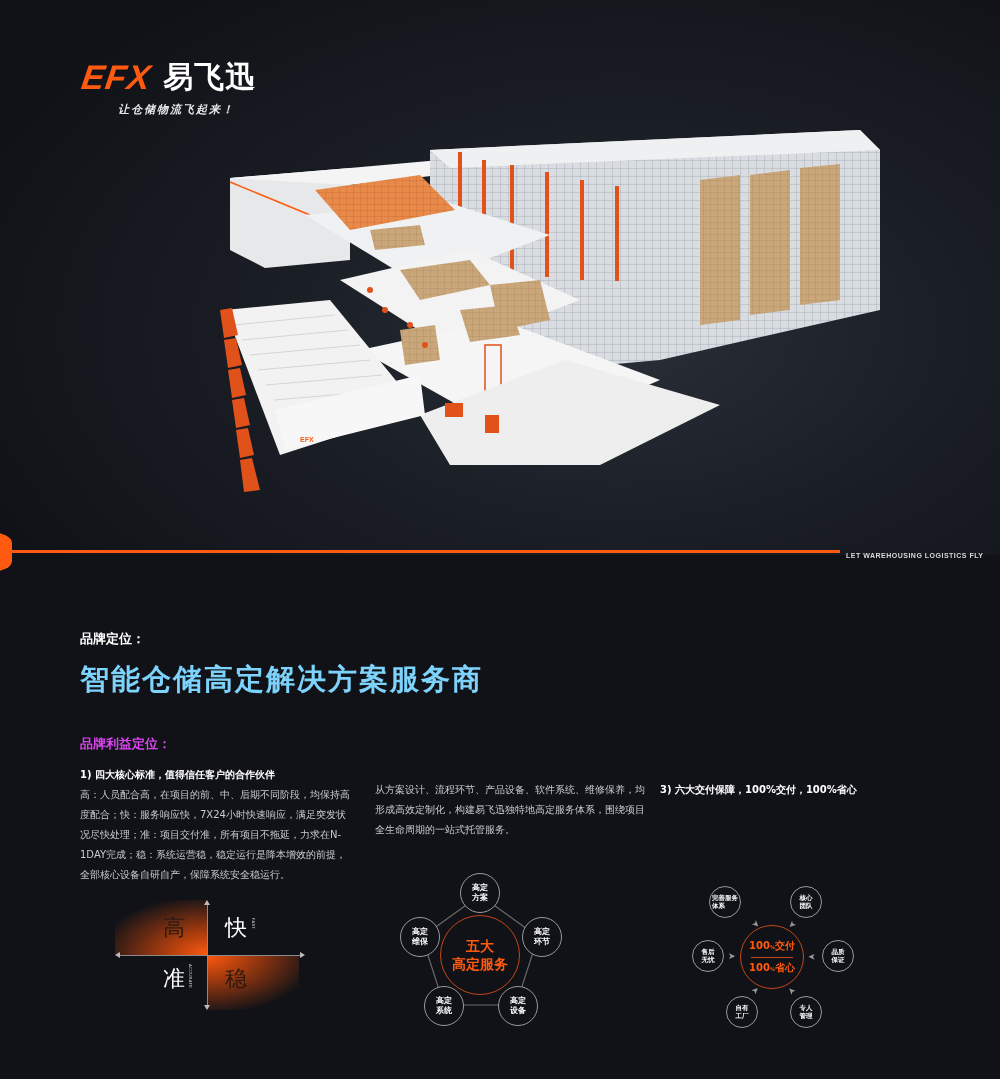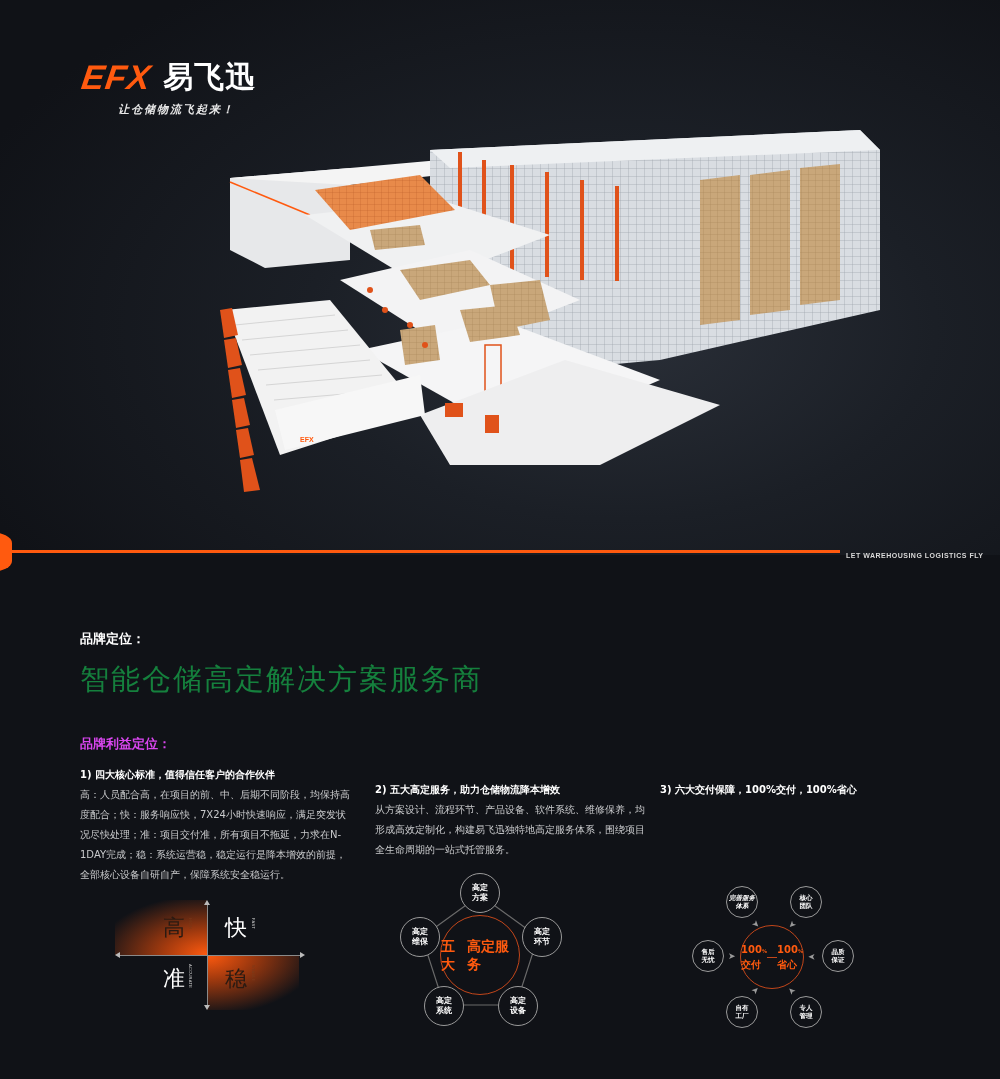--- a/index.html
+++ b/index.html
@@ -20,21 +20,21 @@
   
   .warehouse { position: absolute; left: 220px; top: 120px; width: 680px; height: 390px; }
 
   .divider { position: absolute; left: 0; top: 550px; width: 840px; height: 3px; background: #ff5a0f; }
   .divider-flare { position: absolute; left: -10px; top: 532px; width: 22px; height: 40px;
     background: #ff5a0f; border-radius: 0 40px 40px 0 / 0 20px 20px 0; }
   .divider-label { position: absolute; left: 846px; top: 555px; transform: translateY(-50%); font-size: 7px;
     font-weight: 700; color: #d8d8d8; letter-spacing: 0.5px; font-family: "Liberation Sans", sans-serif; }
 
   .pos-label { position: absolute; left: 80px; top: 630px; font-size: 13px; font-weight: 700; color: #fff; }
-  .pos-title { position: absolute; left: 80px; top: 660px; font-size: 29px; font-weight: 400; color: #15803d; letter-spacing: 2px; }
+  .pos-title { position: absolute; left: 80px; top: 660px; font-size: 29px; font-weight: 700; color: #7dd3fc; letter-spacing: 2px; }
   .benefit-label { position: absolute; left: 80px; top: 735px; font-size: 13px; font-weight: 700; color: #d946ef; }
 
   .col { position: absolute; top: 765px; font-size: 10px; line-height: 20px; color: #c9cacc; }
   .col .head { color: #fff; font-weight: 700; }
   .col1 { left: 80px; width: 272px; }
   .col2 { left: 375px; width: 270px; top: 780px; }
   .col3 { left: 660px; width: 280px; top: 780px; }
 
   
   .quad { position: absolute; left: 115px; top: 900px; width: 190px; height: 110px; }
@@ -48,24 +48,24 @@
   .quad .arr-l { left: 0; top: 52px; border-top: 3px solid transparent; border-bottom: 3px solid transparent; border-right: 5px solid #bbb; }
   .quad .arr-r { right: 0; top: 52px; border-top: 3px solid transparent; border-bottom: 3px solid transparent; border-left: 5px solid #bbb; }
   .quad .arr-t { left: 89px; top: 0; border-left: 3px solid transparent; border-right: 3px solid transparent; border-bottom: 5px solid #bbb; }
   .quad .arr-b { left: 89px; bottom: 0; border-left: 3px solid transparent; border-right: 3px solid transparent; border-top: 5px solid #bbb; }
   .quad .ch { position: absolute; font-size: 22px; line-height: 1; }
   .quad .sub { position: absolute; font-size: 4px; color: #cfcfcf; writing-mode: vertical-rl; letter-spacing: 0.3px; font-family: "Liberation Sans", sans-serif; }
 
   
   .penta { position: absolute; left: 390px; top: 870px; width: 180px; height: 170px; }
   .node { position: absolute; width: 44px; height: 44px; border-radius: 50%; border: 1.5px solid #9a9a9a;
-    background: #101217; display: flex; align-items: center; justify-content: center; text-align: center;
+    background: #101217; display: flex; align-items: center; justify-content: center; 
     font-size: 8px; line-height: 10px; color: #fff; font-weight: 700; }
   .center-circle { position: absolute; border-radius: 50%; border: 1.5px solid #c2461a; display: flex;
-    align-items: center; justify-content: center; color: #ff5a0f; font-weight: 700; }
+    flex-direction: column; align-items: center; justify-content: center; color: #ff5a0f; font-weight: 700; }
 
   
   .six { position: absolute; left: 680px; top: 870px; width: 180px; height: 170px; }
   .six .node { width: 32px; height: 32px; font-size: 6.5px; line-height: 8px; }
   .six .arrow { position: absolute; font-size: 9px; color: #9a9a9a; line-height: 1; }
 </style>
 </head>
 <body>
 
 <div class="hero"></div>
@@ -161,21 +161,20 @@
 
 <div class="pos-label">品牌定位：</div>
 <div class="pos-title">智能仓储高定解决方案服务商</div>
 <div class="benefit-label">品牌利益定位：</div>
 
 <div class="col col1">
   <div class="head">1) 四大核心标准，值得信任客户的合作伙伴</div>
   <div>高：人员配合高，在项目的前、中、后期不同阶段，均保持高度配合；快：服务响应快，7X24小时快速响应，满足突发状况尽快处理；准：项目交付准，所有项目不拖延，力求在N-1DAY完成；稳：系统运营稳，稳定运行是降本增效的前提，全部核心设备自研自产，保障系统安全稳运行。</div>
 </div>
 <div class="col col2">
-  <div class="head">2) 五大高定服务，助力仓储物流降本增效</div>
   <div>从方案设计、流程环节、产品设备、软件系统、维修保养，均形成高效定制化，构建易飞迅独特地高定服务体系，围绕项目全生命周期的一站式托管服务。</div>
 </div>
 <div class="col col3">
   <div class="head">3) 六大交付保障，100%交付，100%省心</div>
 </div>
 
 <div class="quad">
   <div class="glow-tl"></div>
   <div class="glow-br"></div>
   <div class="hline"></div>
@@ -241,21 +240,21 @@
 <div class="six">
   <div class="center-circle" style="left:60px; top:55px; width:64px; height:64px;">
     <div style="font-size:10px; line-height:13px;">
       <span>100</span><span style="font-size:5px;">%</span><span>交付</span>
     </div>
     <div style="width:42px; height:1px; background:#c2461a; margin:3px 0;"></div>
     <div style="font-size:10px; line-height:13px;">
       <span>100</span><span style="font-size:5px;">%</span><span>省心</span>
     </div>
   </div>
-  <div class="node" style="left:46px; top:16px;font-style:italic;">
+  <div class="node" style="left:29px; top:16px;">
     <div>
         <div>完善服务</div>
         <div>体系</div>
       </div>
   </div>
   <div class="node" style="left:110px; top:16px;">
     <div>
         <div>核心</div>
         <div>团队</div>
       </div>

